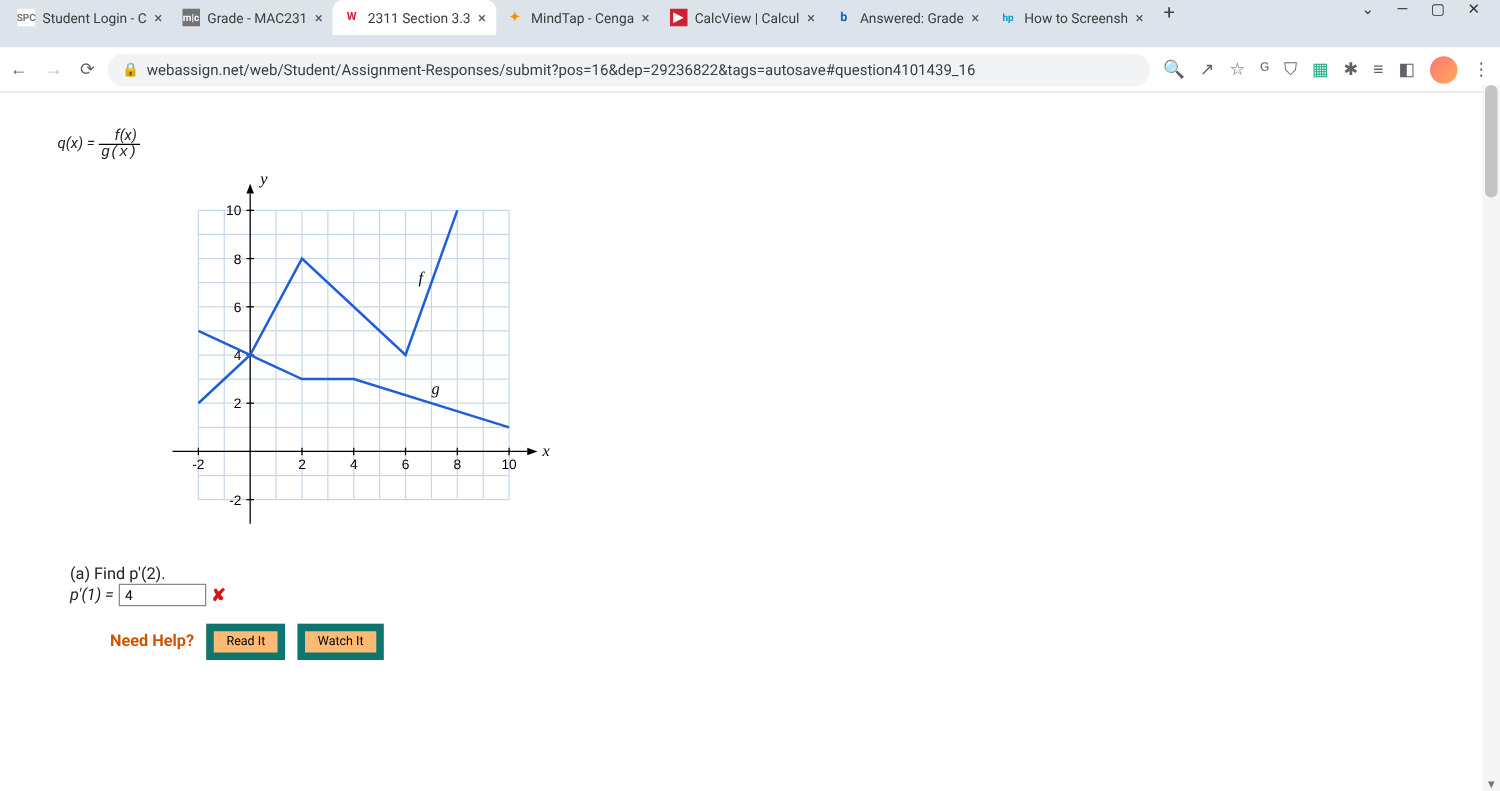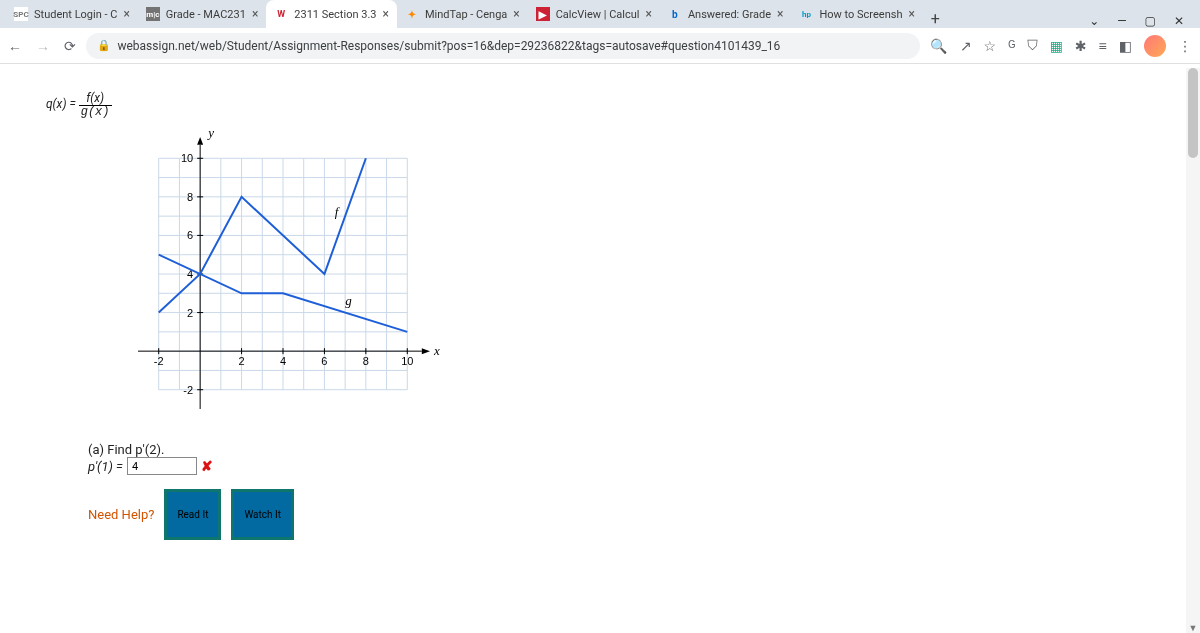--- a/index.html
+++ b/index.html
@@ -1,19 +1,19 @@
 <!DOCTYPE html>
 <html><head>
 <meta charset="utf-8">
 <style>
   * { box-sizing: border-box; font-family: -apple-system, BlinkMacSystemFont, "Segoe UI", Roboto, Arial, sans-serif; }
   body { margin:0; padding:0; width:1200px; height:633px; background:#fff; overflow:hidden; font-size:12px; color:#222; }
   
   
-  .tabstrip { display:flex; align-items:flex-end; height:28px; background:#dde3ea; padding:0 6px; }
+  .tabstrip { display:flex; align-items:flex-start; height:38px; background:#dde3ea; padding:0 6px; }
   .tab { display:flex; align-items:center; gap:6px; height:28px; padding:0 8px; font-size:11px; color:#3c3c3c; max-width:140px; border-radius:8px 8px 0 0; cursor:default;}
   .tab.active { background:#fff; }
   .tab-title { white-space:nowrap; overflow:hidden; text-overflow:ellipsis; flex:1; }
   .tab .x { font-size:12px; color:#555; }
   .tab .favicon { width:14px; height:14px; display:flex; align-items:center; justify-content:center; font-size:10px; font-weight:bold; }
   .newtab { font-size:16px; color:#444; padding:0 8px; }
   .winctrl { margin-left:auto; display:flex; align-items:center; gap:18px; padding-right:10px; color:#333; font-size:12px;}
   .winctrl span { cursor:default; }
   
   
@@ -22,43 +22,43 @@
   .url-box { flex:1; display:flex; align-items:center; gap:6px; height:26px; background:#f1f3f4; border-radius:13px; padding:0 12px; font-size:12px; color:#3c4043;}
   .url-box .lock { font-size:11px; }
   .right-icons { display:flex; gap:12px; color:#5f6368; font-size:14px; align-items:center;}
   .avatar { width:22px; height:22px; border-radius:50%; background:linear-gradient(135deg,#f77,#fa5); }
   
   
   .content { padding:16px 28px; font-size:12px; color:#222; position:relative;}
   .prompt { margin-bottom:6px; }
   .eq { margin-left:30px; font-style:italic; font-family:"Times New Roman",serif; }
   .eq2 { margin-left:18px; font-style:italic; font-family:"Times New Roman",serif; margin-top:12px;}
-  .frac { display:inline-block; text-align:center; vertical-align:middle; font-style:italic;}
+  .frac { display:inline-block; text-align:right; vertical-align:middle; font-style:italic;}
   .frac .num { display:block; border-bottom:1px solid #000; padding:0 2px; line-height:1.1;}
   .frac .den { display:block; padding:0 2px; line-height:1.1;font-family:Liberation Mono, monospace;}
   
   .graph-wrap { margin:10px 0 10px 100px; }
   svg.graph { background:#fff; }
   .axis { stroke:#000; stroke-width:1; }
   .grid { stroke:#c9d8e8; stroke-width:1; }
   .tick-label { font-size:11px; fill:#000; font-family:Arial; }
   .axis-label { font-size:13px; fill:#000; font-style:italic; font-family:"Times New Roman",serif;}
   .curve-f { stroke:#1e5fd8; stroke-width:2; fill:none; }
   .func-label { font-size:13px; fill:#000; font-style:italic; font-family:"Times New Roman",serif;}
   
-  .part { margin-left:60px; margin-top:8px; font-family:"Times New Roman",serif; font-size:13px;}
+  .part { margin-left:28px; margin-top:8px; font-family:"Times New Roman",serif; font-size:13px;}
   .answer-line { display:flex; align-items:center; gap:4px; }
   .answer-input { width:70px; height:18px; font-size:11px; padding:0 4px; border:1px solid #888;}
   .mark { font-size:14px; font-weight:bold; }
   .mark.wrong { color:#d11; }
   .mark.right { color:#2a8a2a; }
   
   .need-help { margin:14px 0 0 60px; display:flex; align-items:center; gap:10px;}
-  .need-help-label { color:#d35400; font-weight:normal; font-size:13px;}
-  .help-btn { font-size:10px; padding:17px 10px; background:#0369a1; border:3px solid #0f766e; cursor:pointer;}
+  .need-help-label { color:#d35400; font-weight:bold; font-size:13px;}
+  .help-btn { font-size:10px; padding:3px 10px; background:#fdba74; border:6px solid #0f766e; cursor:pointer;}
   
   .scrollbar { position:absolute; right:0; top:68px; bottom:0; width:14px; background:#f5f5f5;}
   .scrollbar .thumb { position:absolute; left:2px; right:2px; top:0; height:90px; background:#c4c4c4; border-radius:5px;}
   .scrollbar .arrow { position:absolute; left:0; right:0; text-align:center; color:#777; font-size:9px;}
 </style>
 </head>
 <body>
 
 <div class="tabstrip">
   <div class="tab">

